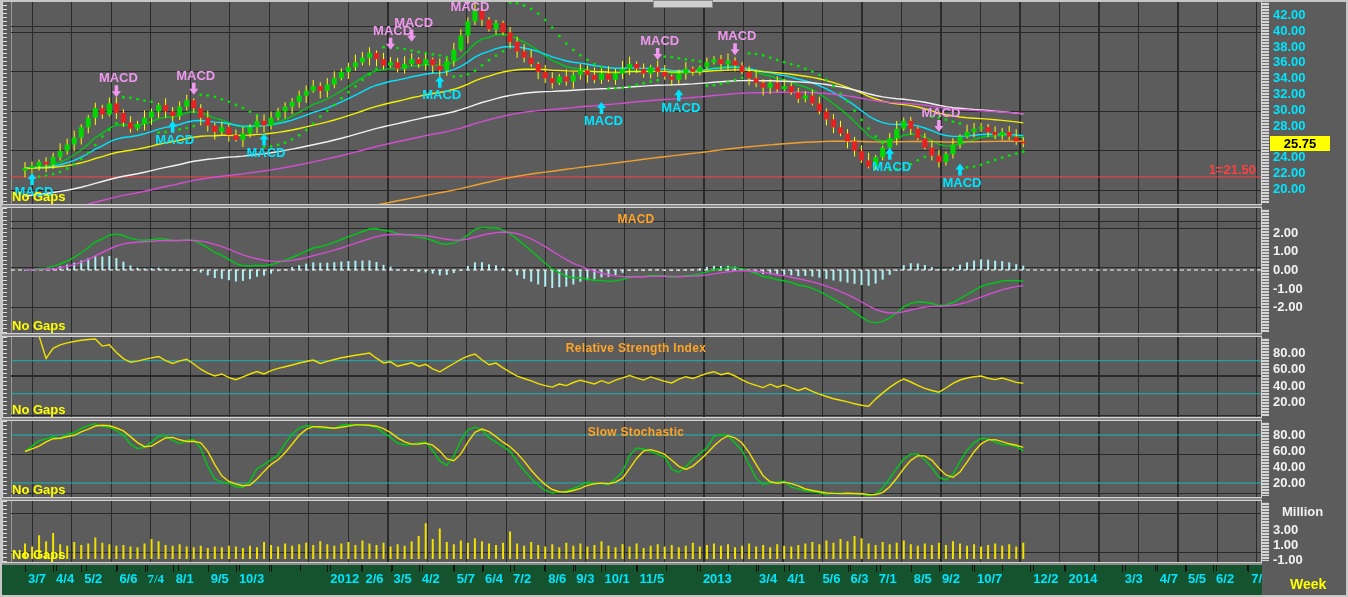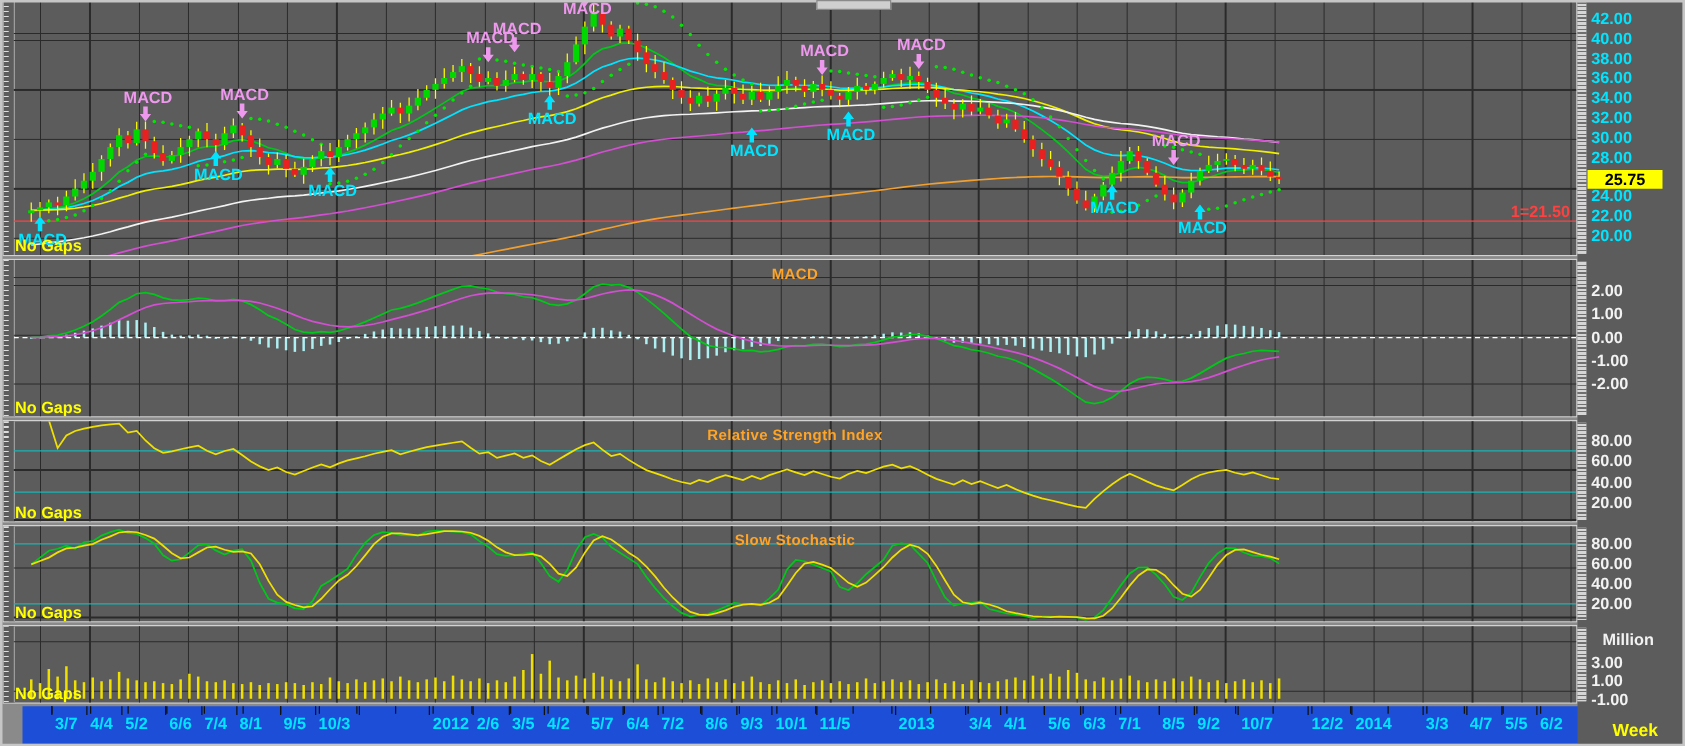--- a/index.html
+++ b/index.html
@@ -22,21 +22,21 @@
   .nogaps{position:absolute;left:1px;bottom:0;font-size:13px;font-weight:bold;color:#ffff00;}
   .rcol{position:absolute;left:1262px;top:0;width:84px;height:597px;background:#5c5c5c;}
   .rruler{position:absolute;left:0;width:7px;background:#cfcfcf;
           background-image:repeating-linear-gradient(to bottom,#707070 0 1px,#d6d6d6 1px 3px);}
   .alabel{position:absolute;left:11px;font-size:13px;font-weight:bold;color:#f2f2f2;white-space:nowrap;}
   .alabel.cyan{color:#00e5ff;}
   .pricetag{position:absolute;left:8px;width:60px;height:15px;background:#ffff00;color:#000;
             font-size:13px;font-weight:bold;text-align:center;line-height:15px;}
   .unitlbl{position:absolute;left:20px;font-size:13px;font-weight:bold;color:#f2f2f2;}
   .weeklbl{position:absolute;left:28px;font-size:14px;font-weight:bold;color:#ffff00;}
-  .dateaxis{position:absolute;left:18px;top:565px;width:1260px;height:30px;background:#1d4ed8;}
+  .dateaxis{position:absolute;left:2px;top:565px;width:1260px;height:30px;background:#14532d;}
   .dtick{position:absolute;top:0;width:1px;height:6px;background:#111;}
   .dlabel{position:absolute;top:6px;font-size:13px;font-weight:bold;color:#00e5ff;white-space:nowrap;}
   .thumb{position:absolute;left:653px;top:0;width:58px;height:6px;background:#cfcfcf;
          border:1px solid #8a8a8a;z-index:60;}
 </style>
 </head>
 <body>
 
 <div class="win">
 
@@ -928,21 +928,21 @@
       <div class="dtick" style="left: 1244.81px;"></div>
       <div class="dtick" style="left: 23px; height: 7px;"></div>
       <div class="dlabel" style="left: 26px;">3/7</div>
       <div class="dtick" style="left: 51.12px; height: 7px;"></div>
       <div class="dlabel" style="left: 54.12px;">4/4</div>
       <div class="dtick" style="left: 79.24px; height: 7px;"></div>
       <div class="dlabel" style="left: 82.24px;">5/2</div>
       <div class="dtick" style="left: 114.39px; height: 7px;"></div>
       <div class="dlabel" style="left: 117.39px;">6/6</div>
       <div class="dtick" style="left: 142.51px; height: 7px;"></div>
-      <div class="dlabel" style="left: 145.51px;">7/4</div>
+      <div class="dlabel" style="left: 145.51px; font-family: Liberation Serif, serif;">7/4</div>
       <div class="dtick" style="left: 170.63px; height: 7px;"></div>
       <div class="dlabel" style="left: 173.63px;">8/1</div>
       <div class="dtick" style="left: 205.78px; height: 7px;"></div>
       <div class="dlabel" style="left: 208.78px;">9/5</div>
       <div class="dtick" style="left: 233.9px; height: 7px;"></div>
       <div class="dlabel" style="left: 236.9px;">10/3</div>
       <div class="dtick" style="left: 269.05px; height: 7px;"></div>
       <div class="dlabel" style="left: 272.05px; margin-top: 44px;">11/7</div>
       <div class="dtick" style="left: 325.29px; height: 7px;"></div>
       <div class="dlabel" style="left: 328.29px;">2012</div>

